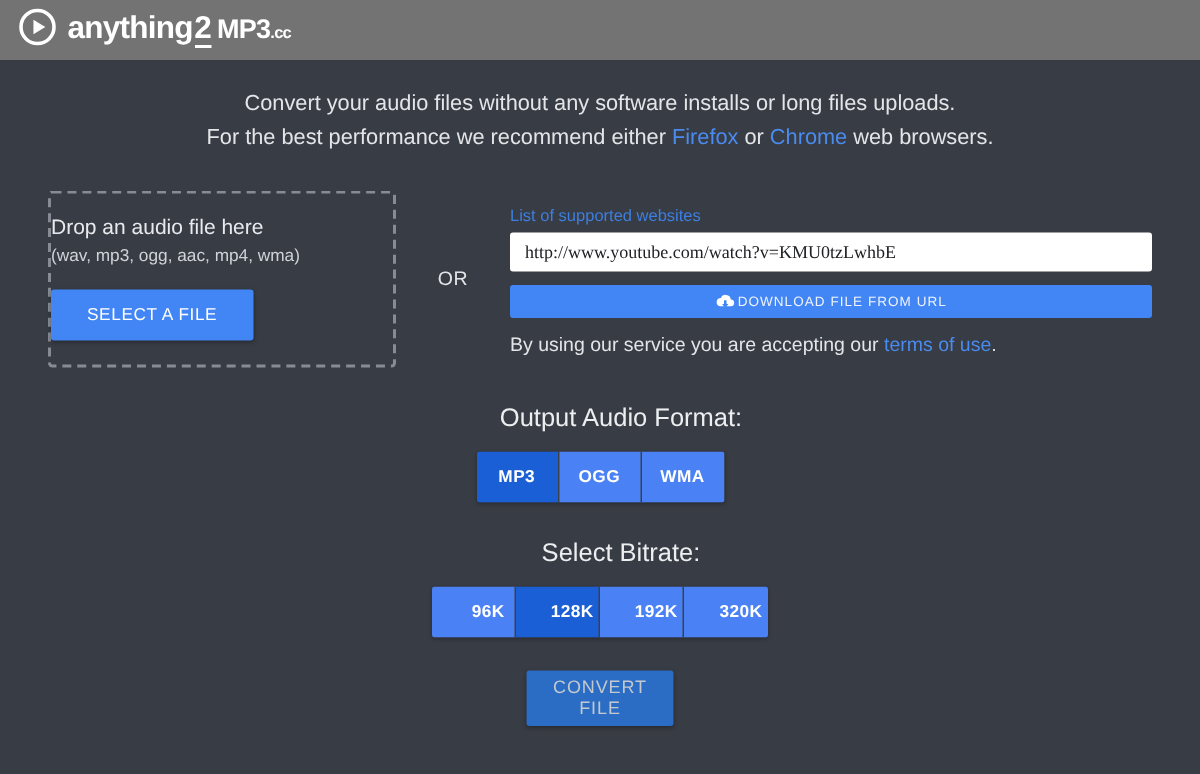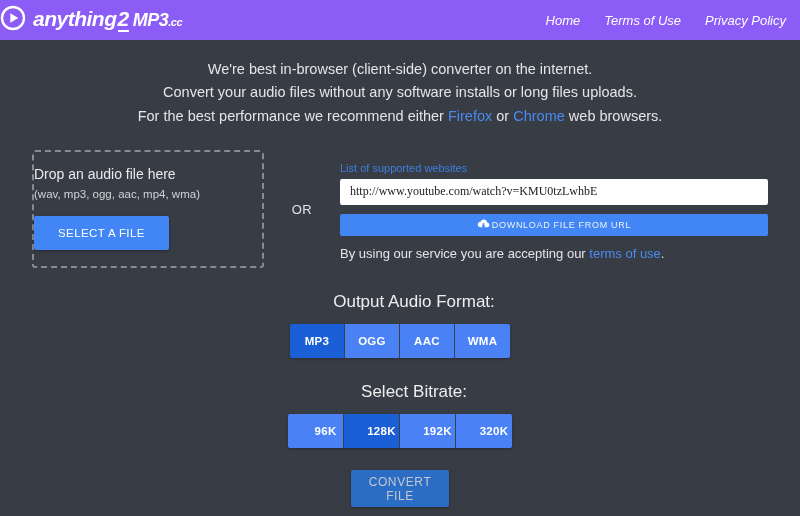--- a/index.html
+++ b/index.html
@@ -11,27 +11,26 @@
     height: 516px;
     background: #383c44;
     font-family: "Liberation Sans", sans-serif;
     color: #e8eaed;
     overflow: hidden;
   }
 
   
   .header {
     height: 40px;
-    background: #8b5cf6;
+    background: #737373;
     display: flex;
     align-items: center;
     justify-content: space-between;
-    padding: 0 14px 0 0;
-    box-sizing: border-box;
-    font-style: italic;
+    padding: 0 14px 0 12px;
+    box-sizing: border-box;
   }
   .brand {
     display: flex;
     align-items: center;
     gap: 7px;
     cursor: pointer;
   }
   .brand-logo { display: block; }
   .brand-text {
     font-size: 21px;
@@ -219,29 +218,23 @@
         <polygon points="10.3,8.2 18.2,13 10.3,17.8" fill="#ffffff"></polygon>
       </svg>
     </span>
     <span class="brand-text">
       <span class="brand-word">anything</span>
         <span class="brand-two">2</span>
         <span class="brand-mp3">MP3</span>
         <span class="brand-cc">.cc</span>
     </span>
   </div>
-  <div class="nav">
-    <a href="#">Home</a>
-    <a href="#">Terms of Use</a>
-    <a href="#">Privacy Policy</a>
-  </div>
 </div>
 
 <div class="intro">
-  <div>We're best in-browser (client-side) converter on the internet.</div>
   <div>Convert your audio files without any software installs or long files uploads.</div>
   <div><span>For the best performance we recommend either </span><a href="#">Firefox</a><span> or </span><a href="#">Chrome</a><span> web browsers.</span></div>
 </div>
 
 <div class="upload-row">
 
   <div class="dropzone">
     <div class="dz-title">Drop an audio file here</div>
     <div class="dz-sub">(wav, mp3, ogg, aac, mp4, wma)</div>
     <button class="btn-select">SELECT A FILE</button>
@@ -264,21 +257,20 @@
     </button>
     <div class="terms-line"><span>By using our service you are accepting our </span><a href="#">terms of use</a><span>.</span></div>
   </div>
 </div>
 
 <div class="section">
   <div class="section-title">Output Audio Format:</div>
   <div class="seg-group">
     <button class="seg active">MP3</button>
     <button class="seg">OGG</button>
-    <button class="seg">AAC</button>
     <button class="seg">WMA</button>
   </div>
 </div>
 
 <div class="section">
   <div class="section-title">Select Bitrate:</div>
   <div class="seg-group bitrate">
     <button class="seg">96K</button>
     <button class="seg active">128K</button>
     <button class="seg">192K</button>

